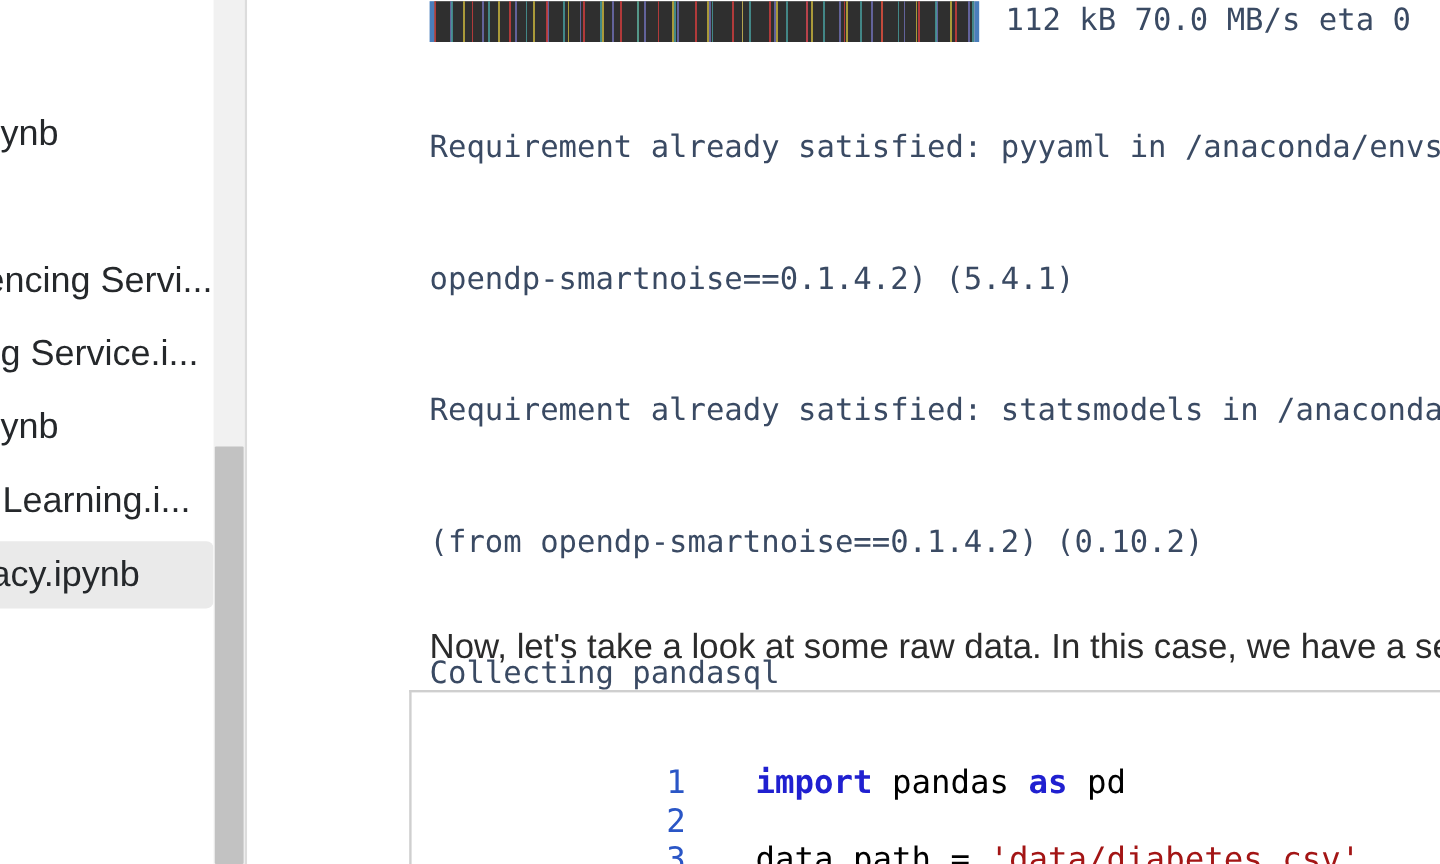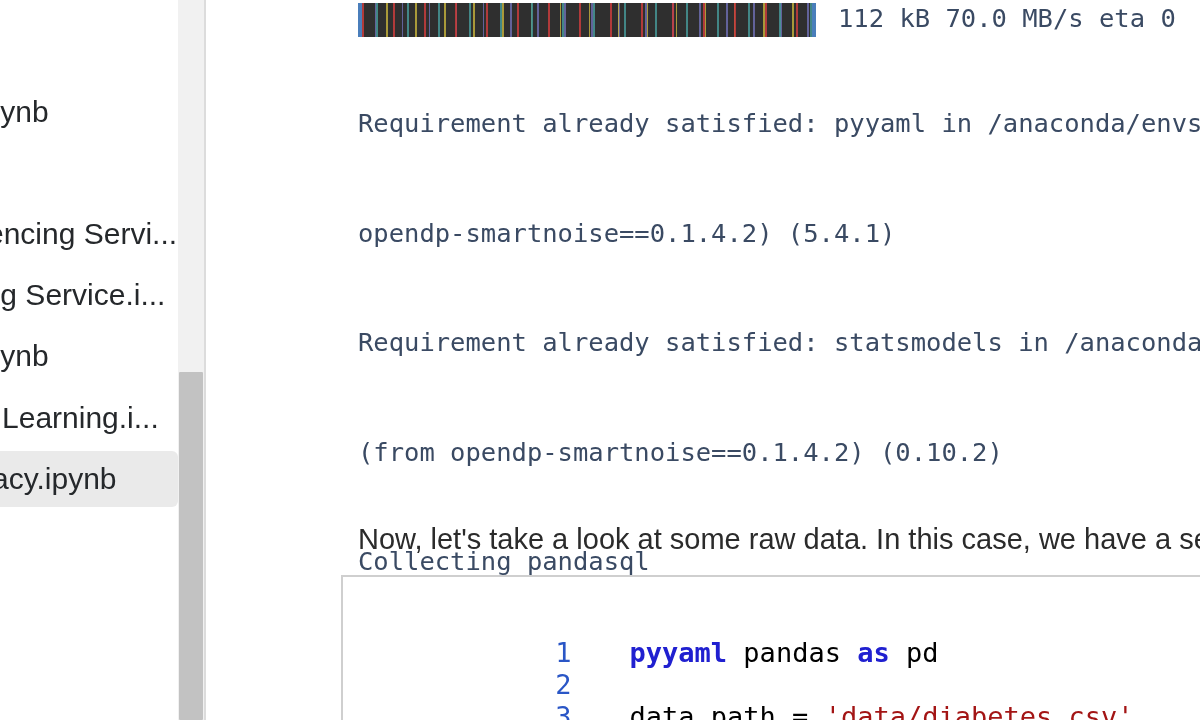--- a/index.html
+++ b/index.html
@@ -295,21 +295,21 @@
 
     <div id="md-paragraph">
       <div>Now, let's take a look at some raw data. In this case, we have a set of 10</div>
       <div>diabetes.</div>
     </div>
 
     <div id="code-cell">
       <div id="code-lines">
 
         <div class="code-row">
-          <span class="ln">1</span><span class="code-txt"><span class="kw">pyyaml</span><span class="plain"> pandas </span><span class="kw">as</span><span class="plain"> pd</span></span>
+          <span class="ln">1</span><span class="code-txt"><span class="kw">import</span><span class="plain"> pandas </span><span class="kw">as</span><span class="plain"> pd</span></span>
         </div>
 
         <div class="code-row">
           <span class="ln">2</span><span class="code-txt"></span>
         </div>
 
         <div class="code-row">
           <span class="ln">3</span><span class="code-txt"><span class="plain">data_path = </span><span class="str">'data/diabetes.csv'</span></span>
         </div>
 

